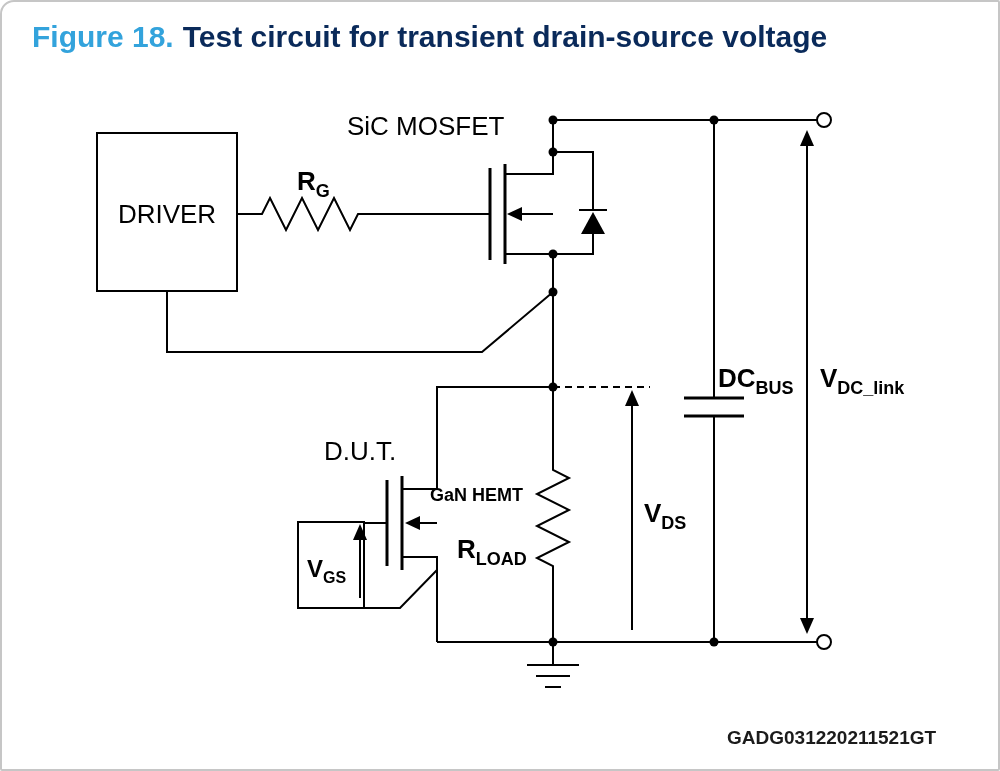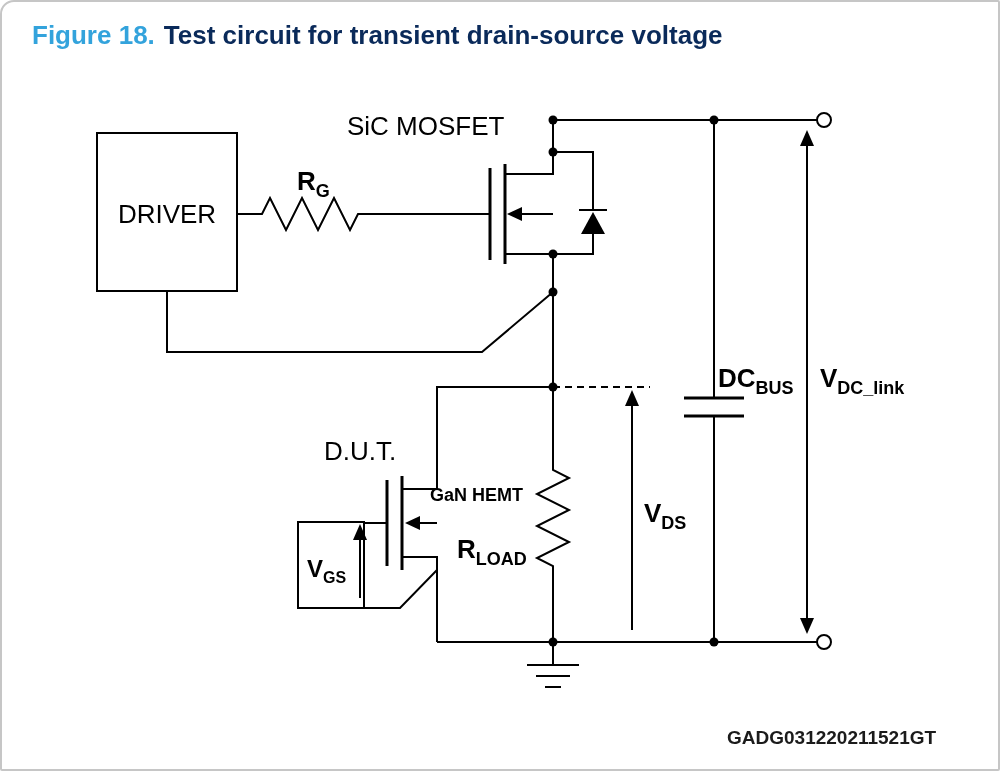--- a/index.html
+++ b/index.html
@@ -4,21 +4,21 @@
 <style>
   html,body{margin:0;padding:0;background:#ffffff;}
   #page{
     position:relative;width:1000px;height:771px;box-sizing:border-box;
     background:var(--background,#ffffff);
     border:2px solid var(--page-border-color,#c6c6c6);
     border-radius:14px 2px 2px 2px;
     overflow:hidden;
     font-family:"Liberation Sans",sans-serif;
   }
-  .figure-caption{position:absolute;left:30px;top:18px;font-size:26px;font-weight:bold;white-space:nowrap;}
+  .figure-caption{position:absolute;left:30px;top:18px;font-size:30px;font-weight:bold;white-space:nowrap;}
   .fig-label{color:var(--figure-label-color,#33a3dc);margin-right:9px;}
   .fig-title{color:var(--figure-title-color,#0a2a5a);}
   svg{position:absolute;left:0;top:0;}
   .w{stroke:var(--line-color,#000);stroke-width:2;fill:none;}
   .wthick{stroke:var(--line-color,#000);stroke-width:3;fill:none;}
   .fillb{fill:var(--line-color,#000);stroke:none;}
   .dot{fill:var(--line-color,#000);stroke:none;}
   .term{fill:#ffffff;stroke:var(--line-color,#000);stroke-width:2;}
   .dash{stroke-dasharray:7 5;}
   text{font-family:"Liberation Sans",sans-serif;fill:#000;}

